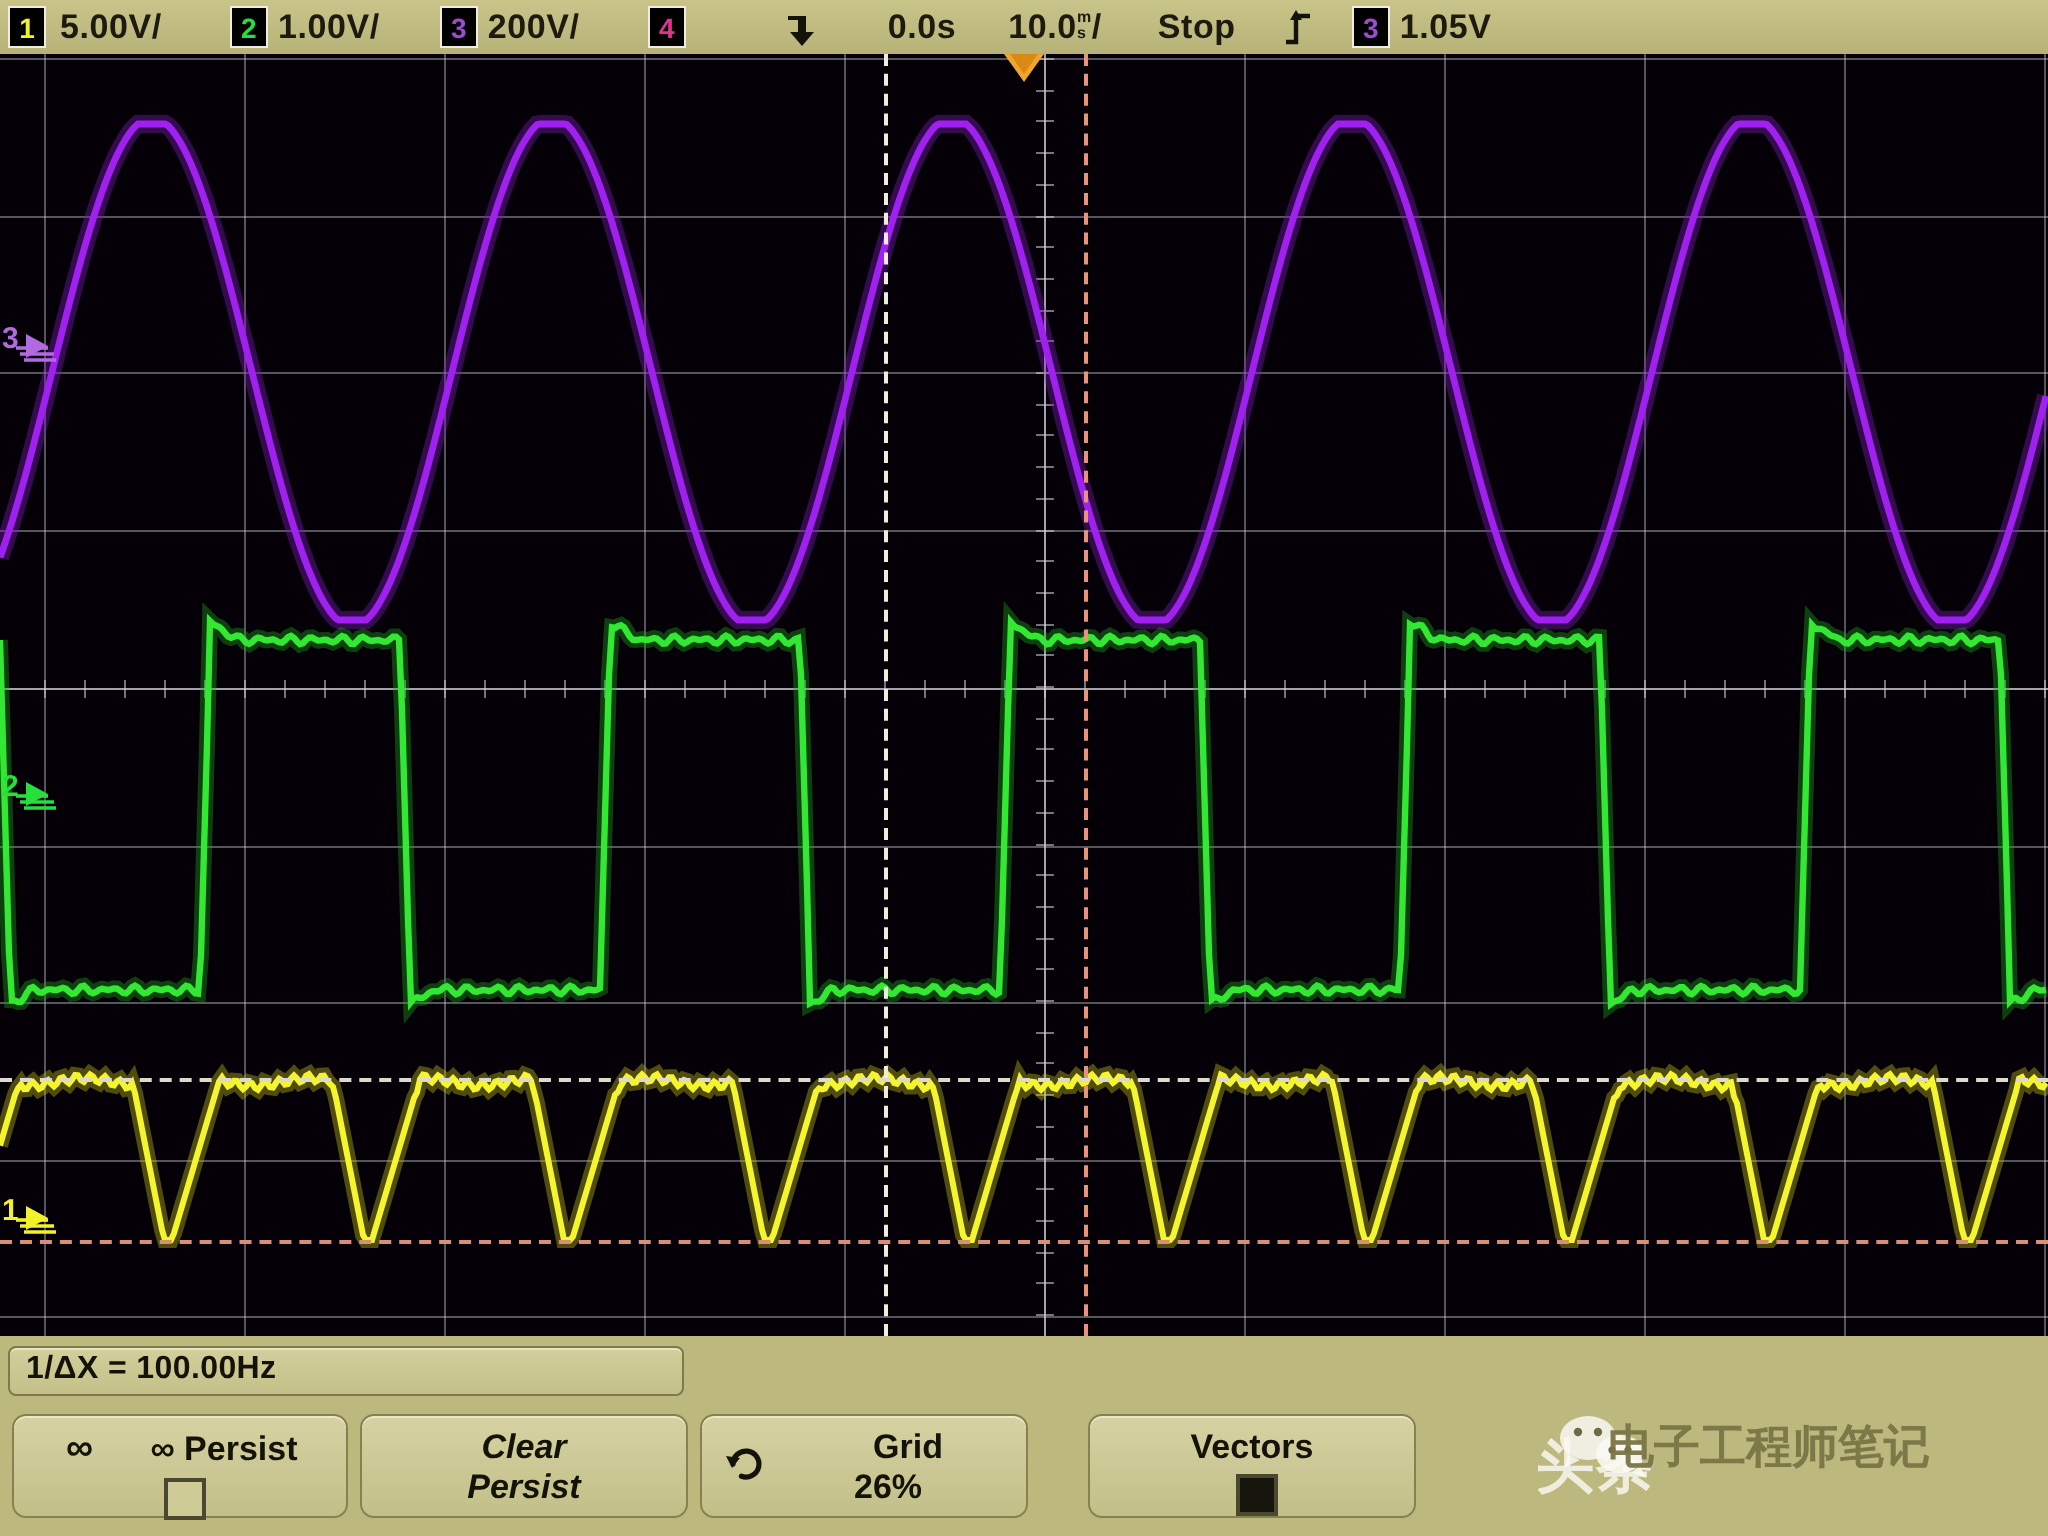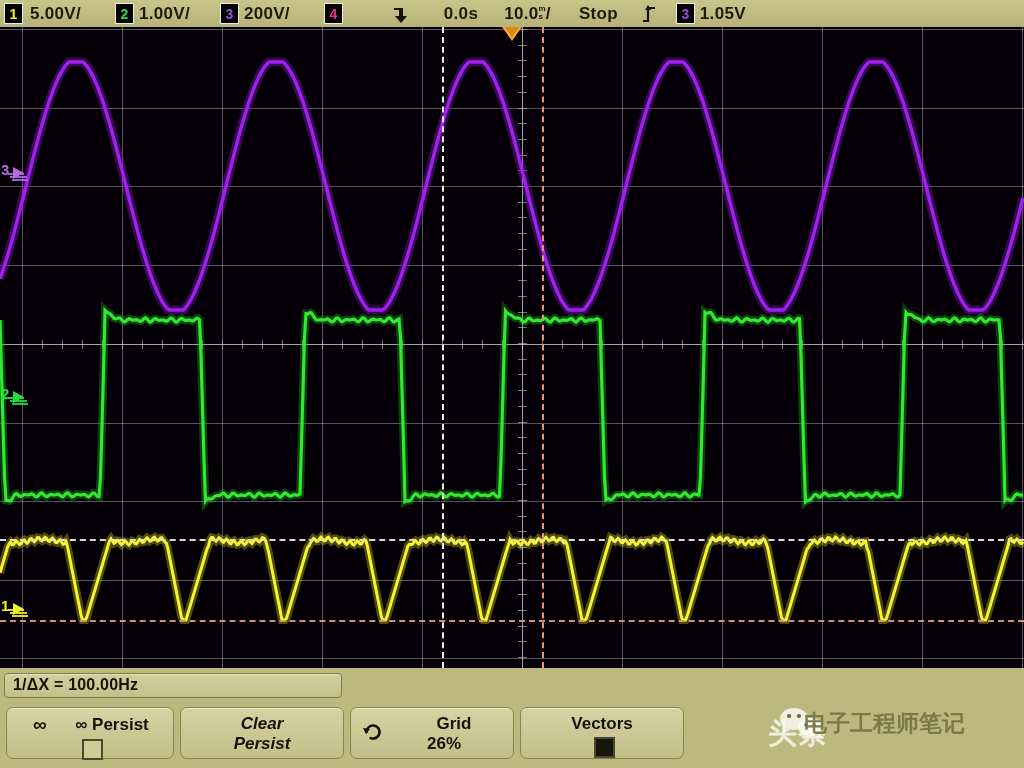--- a/index.html
+++ b/index.html
@@ -102,21 +102,21 @@
         box-shadow:inset 0 1px 0 #eceac6;box-sizing:border-box;}
   .skey .klab{position:absolute;left:0;width:100%;text-align:center;
               font-size:17px;font-weight:bold;color:#141309;
               line-height:19px;white-space:nowrap;}
   .kbox{position:absolute;width:17px;height:17px;
         border:2px solid #4a4830;background:#cfcb96;}
   .kbox.on{background:#17160d;}
   .kicon{position:absolute;font-size:19px;font-weight:bold;color:#141309;
          line-height:19px;}
   #k0{left:6px;width:168px;} #k1{left:180px;width:164px;font-style:italic;}
-  #k2{left:350px;width:164px;} #k3{left:520px;width:164px;}
+  #k2{left:350px;width:164px;} #k3{left:544px;width:164px;}
 
   
   #wm{position:absolute;left:768px;top:702px;width:256px;height:64px;
       overflow:hidden;}
   .wm-back{position:absolute;left:0;top:12px;width:256px;
            font-size:29px;font-weight:bold;color:rgba(252,252,248,.78);
            letter-spacing:1px;white-space:nowrap;
            font-family:"DejaVu Sans",sans-serif;}
   .wm-front{position:absolute;left:36px;top:6px;width:230px;
             font-size:23px;font-weight:bold;color:rgba(120,116,70,.95);

